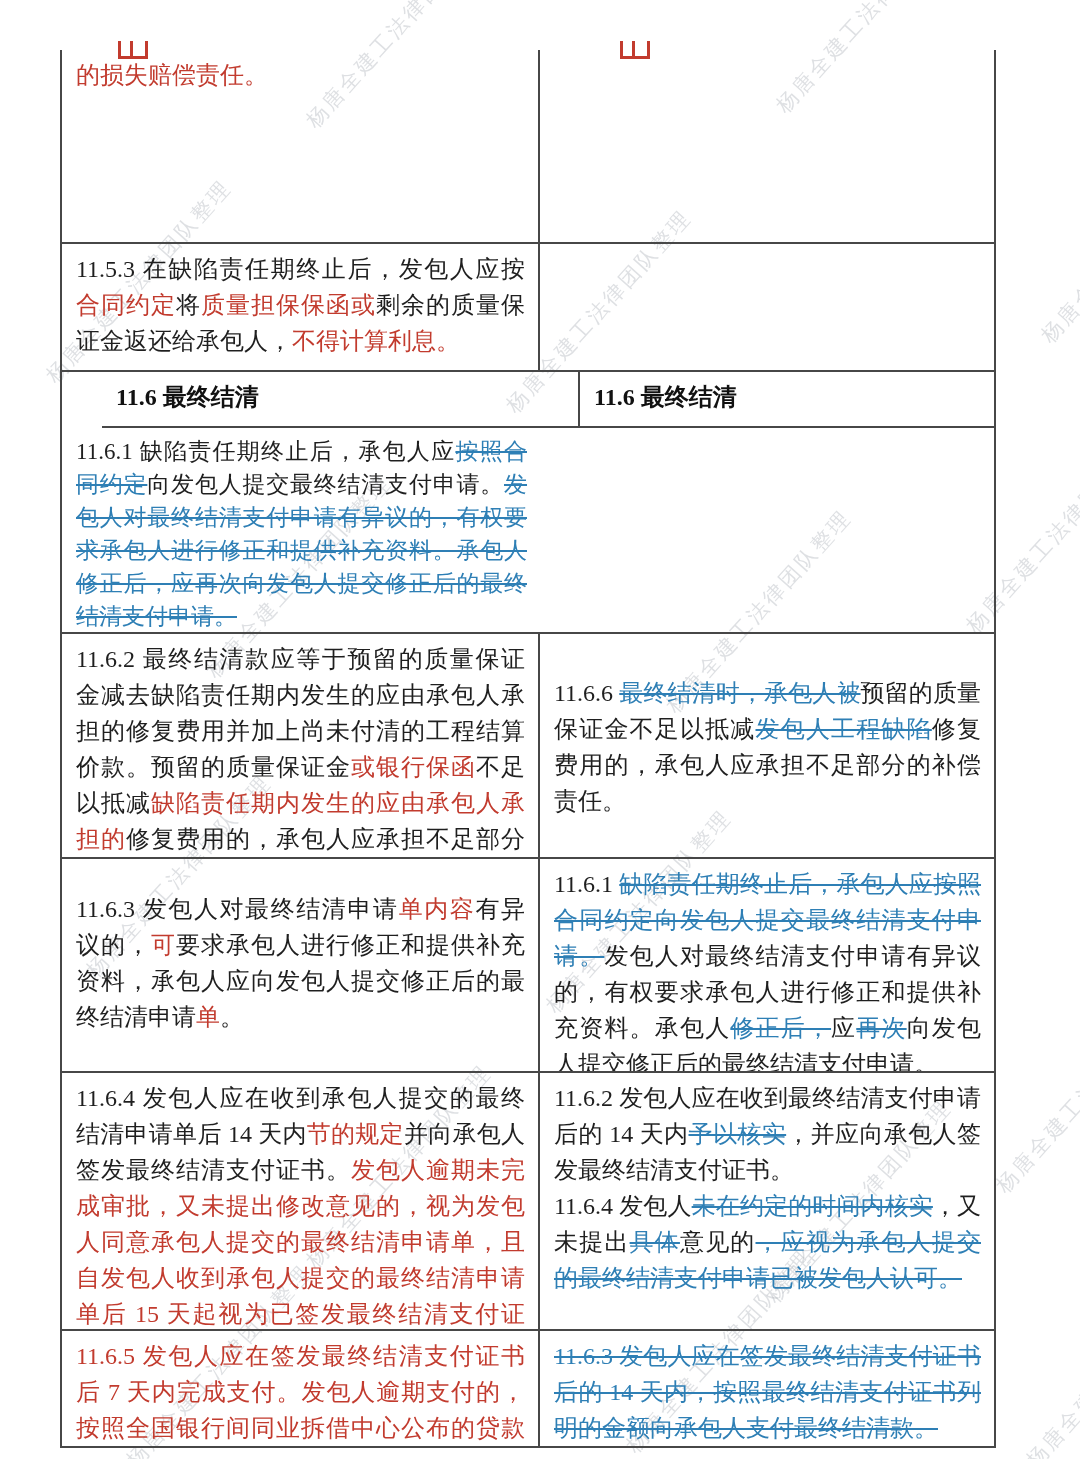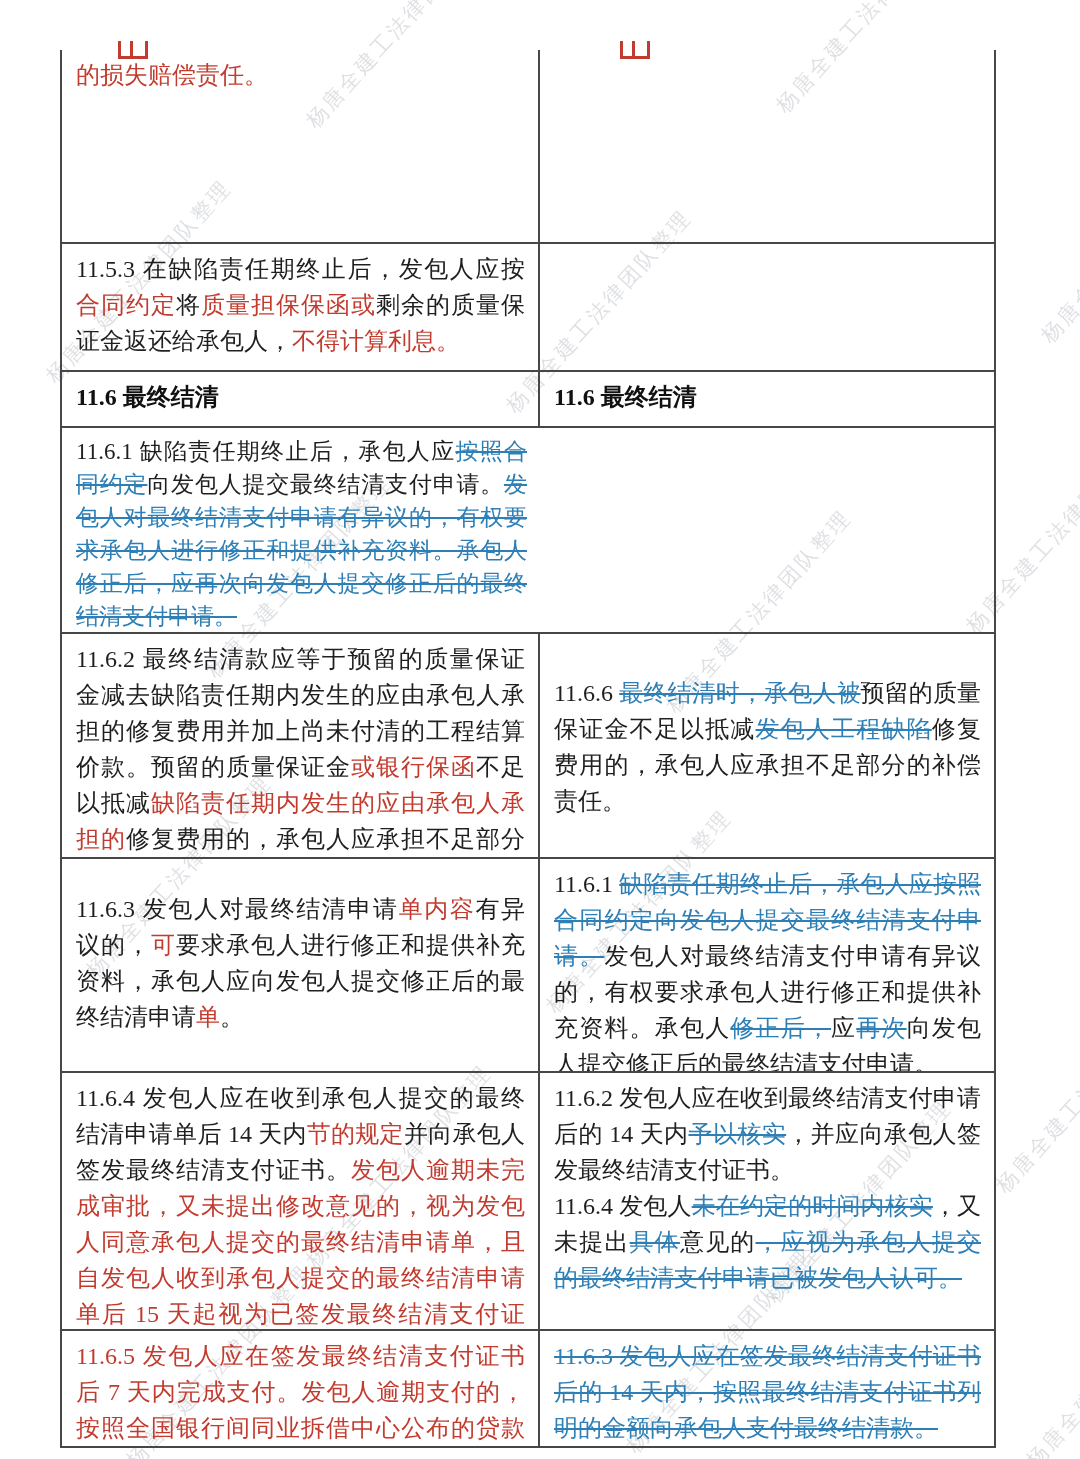--- a/index.html
+++ b/index.html
@@ -88,21 +88,21 @@
       <div class="cell left">
         <p><span class="seg-r">的损失赔偿责任。</span></p>
       </div>
       <div class="cell right"></div>
     </div>
     <div class="row" style="height: 128px;">
       <div class="cell left">
         <p><span class="seg-k">11.5.3 在缺陷责任期终止后，发包人应按</span><span class="seg-r">合同约定</span><span class="seg-k">将</span><span class="seg-r">质量担保保函或</span><span class="seg-k">剩余的质量保证金返还给承包人，</span><span class="seg-r">不得计算利息。</span></p>
       </div>
     </div>
-    <div class="row" style="height: 56px;">
+    <div class="row" style="height: 56px; margin-left: 40px;">
       <div class="cell left">
         <p><span class="seg-kb">11.6 最终结清</span></p>
       </div>
       <div class="cell right">
         <p><span class="seg-kb">11.6 最终结清</span></p>
       </div>
     </div>
     <div class="row" style="height: 206px;">
       <div class="cell right compact">
         <p><span class="seg-k">11.6.1 缺陷责任期终止后，承包人应</span><span class="seg-bs">按照合同约定</span><span class="seg-k">向发包人提交最终结清支付申请。</span><span class="seg-bs">发包人对最终结清支付申请有异议的，有权要求承包人进行修正和提供补充资料。承包人修正后，应再次向发包人提交修正后的最终结清支付申请。</span></p>

